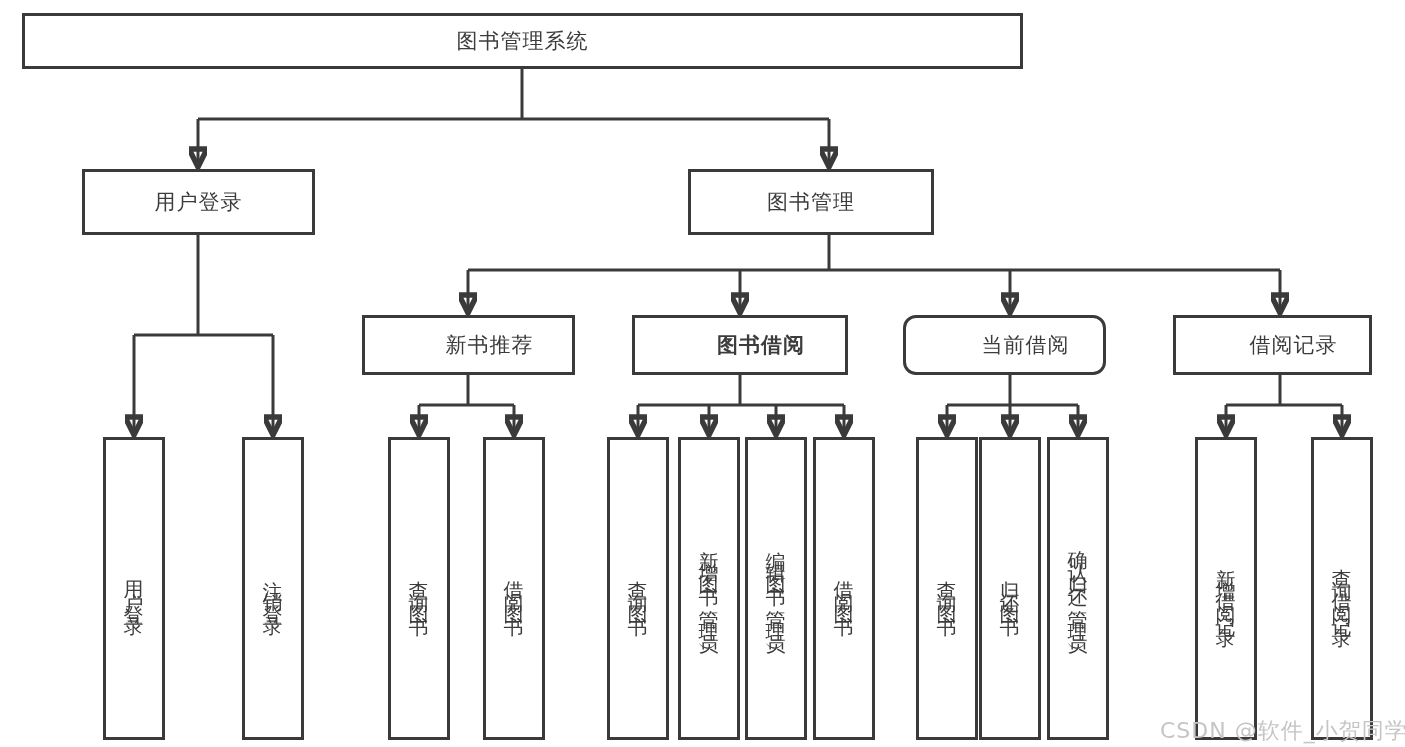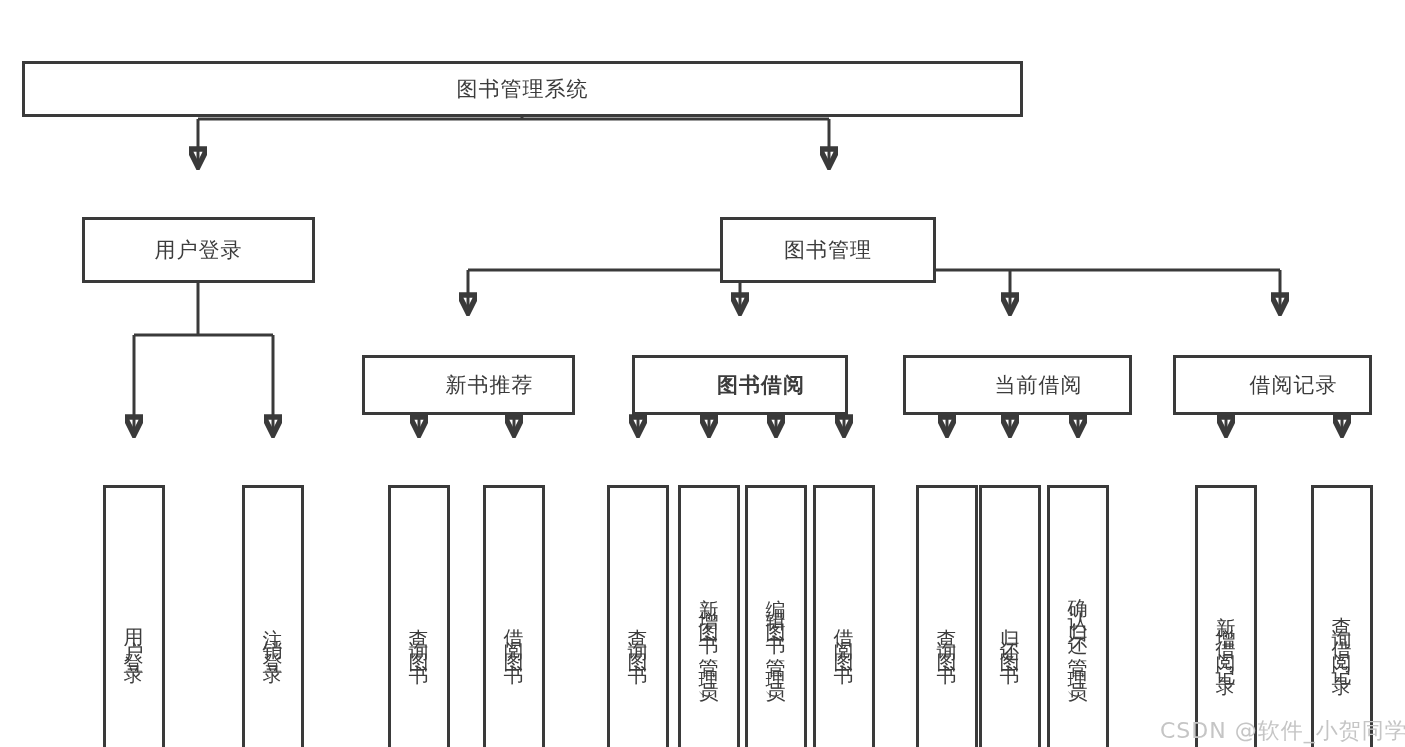--- a/index.html
+++ b/index.html
@@ -22,26 +22,25 @@
   .box{
     position:absolute;
     box-sizing:border-box;
     border:3px solid var(--line);
     background:var(--boxbg);
     color:var(--text);
     display:flex;
     align-items:center;
     justify-content:center;
     text-align:right;
-    margin-top:48px;
   }
   .h{font-size:21px;letter-spacing:1px;}
   .root{left:22px;top:13px;width:1001px;height:56px;}
   .lvl2{top:169px;height:66px;}
-  .lvl3{top:307px;height:60px;padding-left:42px;}
+  .lvl3{top:315px;height:60px;padding-left:42px;}
   .leaf{
     top:437px;height:303px;width:62px;
     font-size:20px;
     writing-mode:vertical-rl;
     text-orientation:mixed;
     letter-spacing:12px;
     line-height:1;
   }
   #watermark{
     position:absolute;
@@ -117,25 +116,25 @@
       <path d="M1280 375 L1280 405"></path>
       <path d="M1226 405 L1342 405"></path>
       <path d="M1226 405 L1226 435" marker-end="url(#arw)"></path>
       <path d="M1342 405 L1342 435" marker-end="url(#arw)"></path>
     </g>
   </svg>
 
   <div class="box root h">图书管理系统</div>
 
   <div class="box lvl2 h" style="left:82px;width:233px;">用户登录</div>
-  <div class="box lvl2 h" style="left:720px;width:216px;">图书管理</div>
+  <div class="box lvl2 h" style="left:688px;width:246px;">图书管理</div>
 
   <div class="box lvl3 h" style="left:362px;width:213px;">新书推荐</div>
   <div class="box lvl3 h" style="left:632px;width:216px;font-weight:bold;">图书借阅</div>
-  <div class="box lvl3 h" style="left:903px;width:229px;">当前借阅</div>
+  <div class="box lvl3 h" style="left:903px;width:203px;border-radius:13px;">当前借阅</div>
   <div class="box lvl3 h" style="left:1173px;width:199px;">借阅记录</div>
 
   <div class="box leaf" style="left:103px;">用户登录</div>
   <div class="box leaf" style="left:242px;">注销登录</div>
 
   <div class="box leaf" style="left:388px;">查询图书</div>
   <div class="box leaf" style="left:483px;">借阅图书</div>
 
   <div class="box leaf" style="left:607px;">查询图书</div>
   <div class="box leaf" style="left:678px;">新增图书（管理员）</div>

